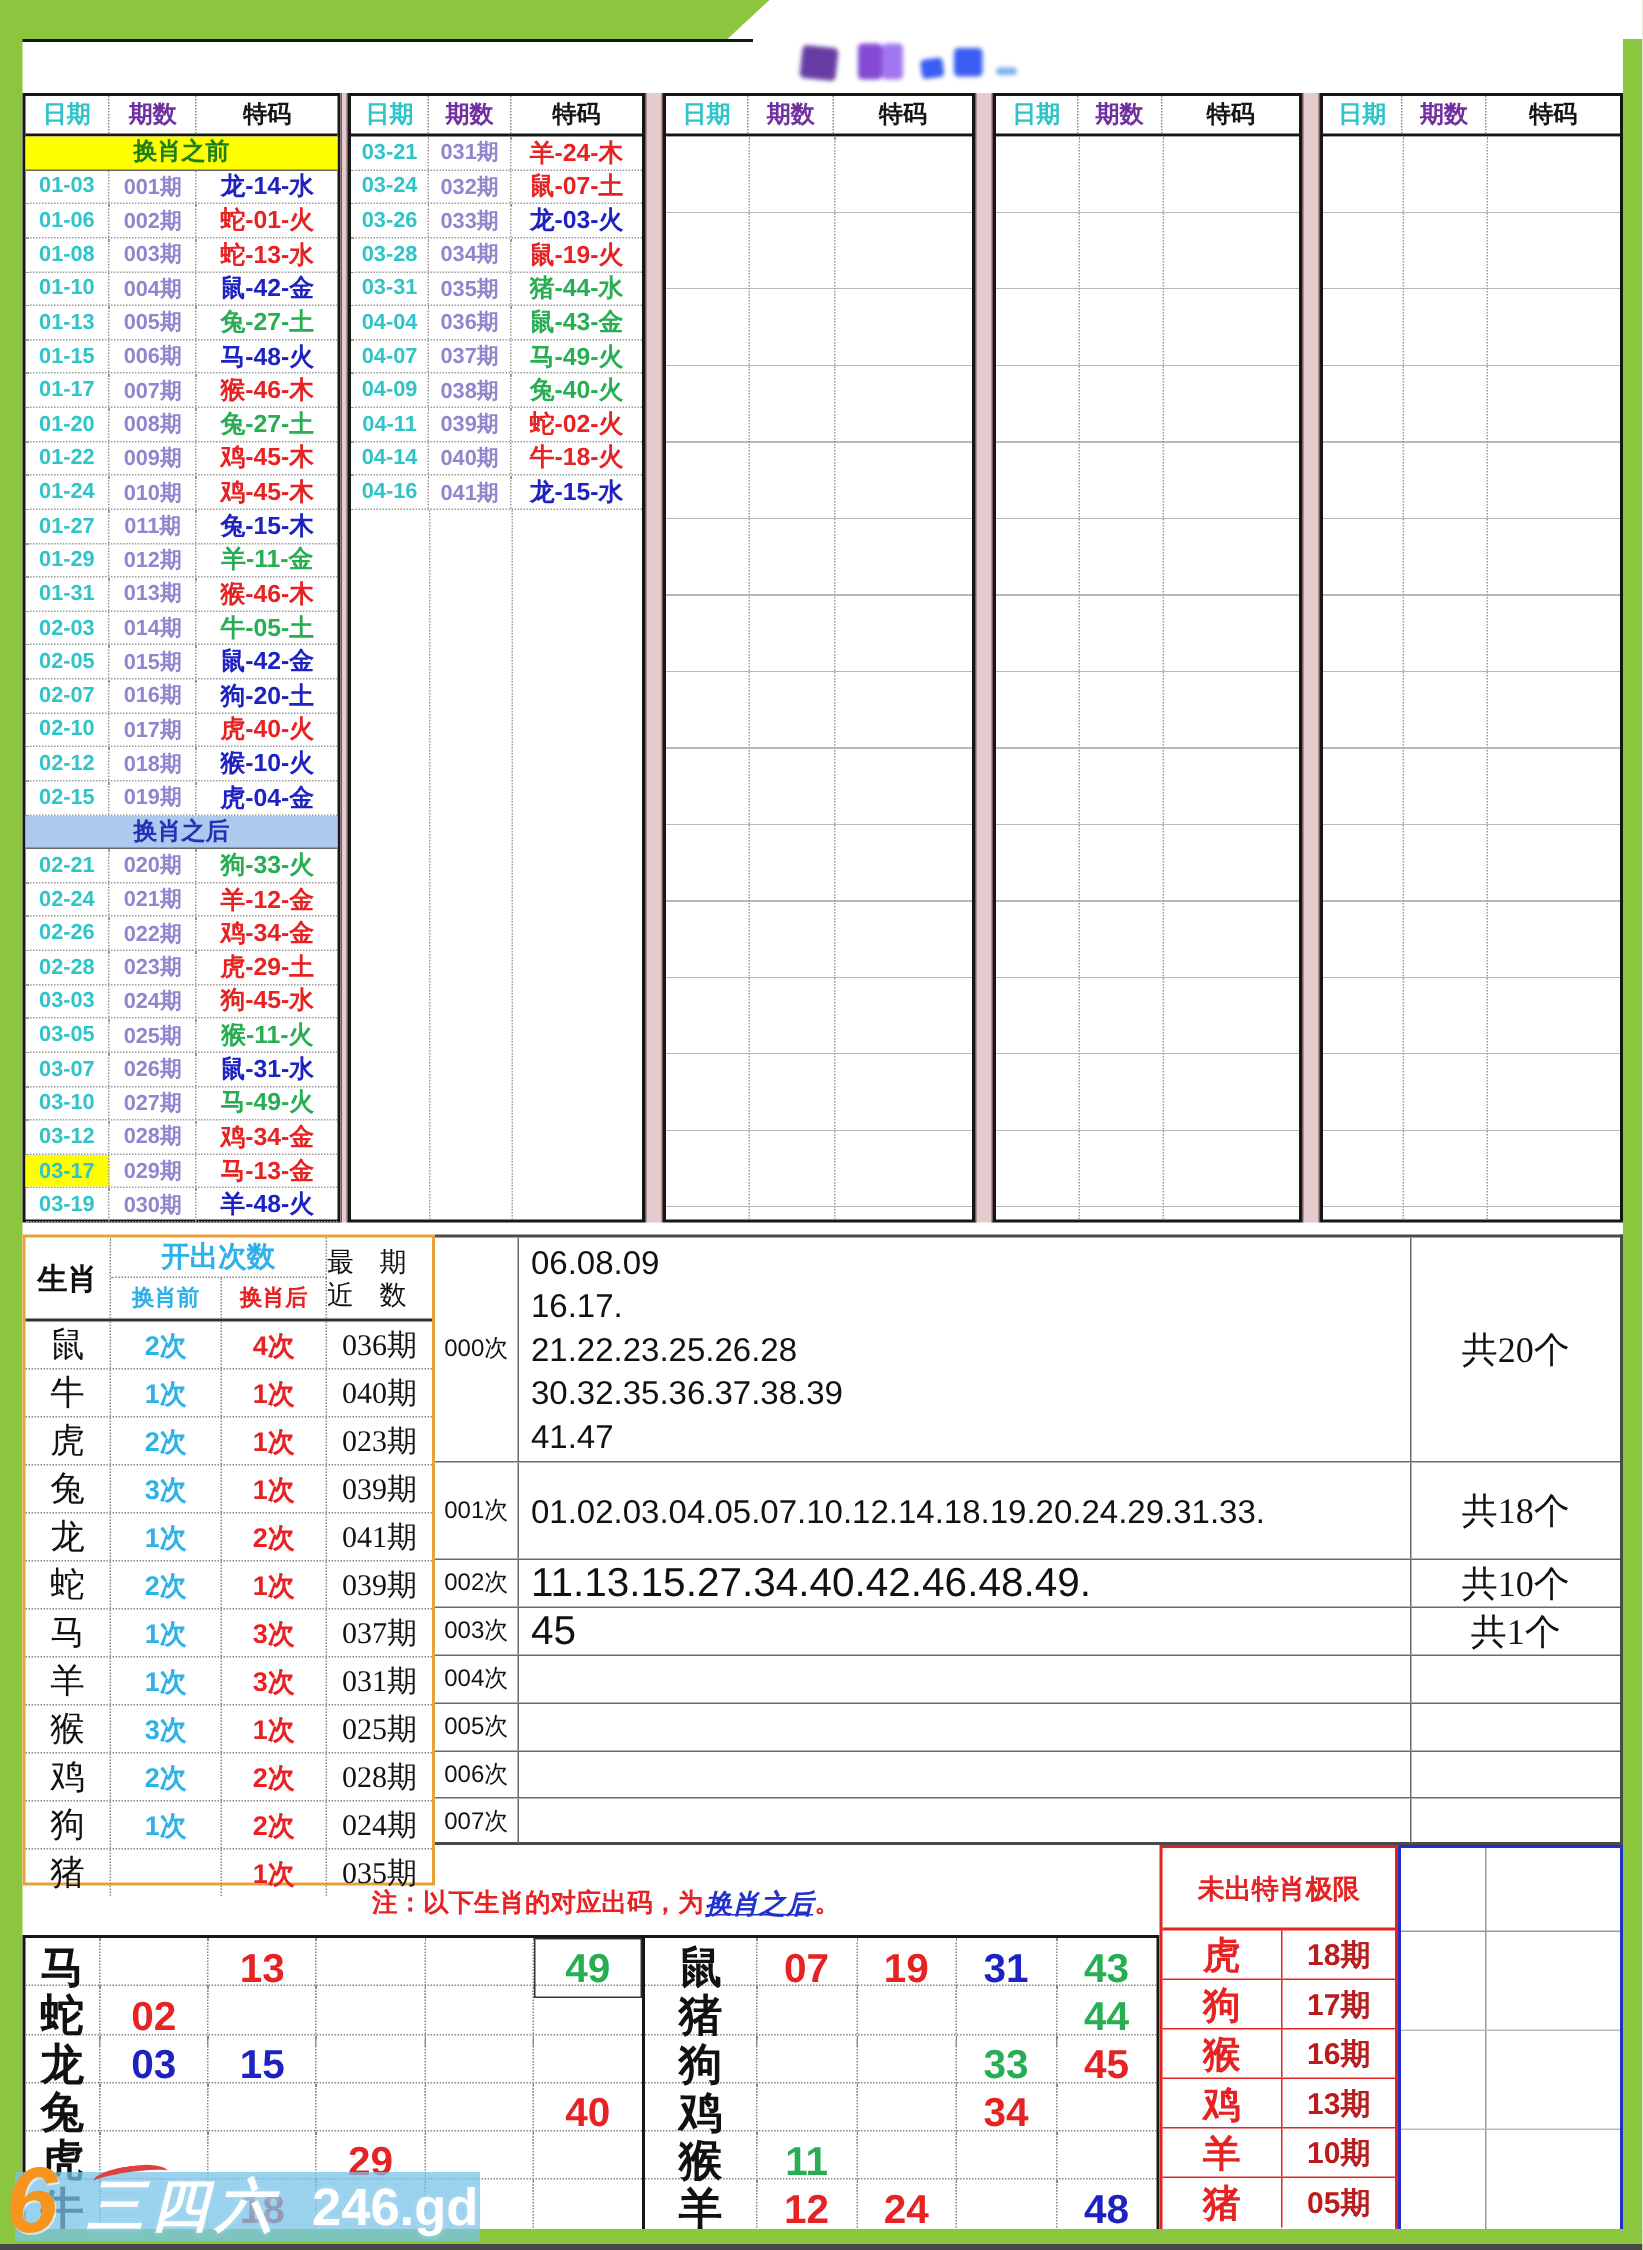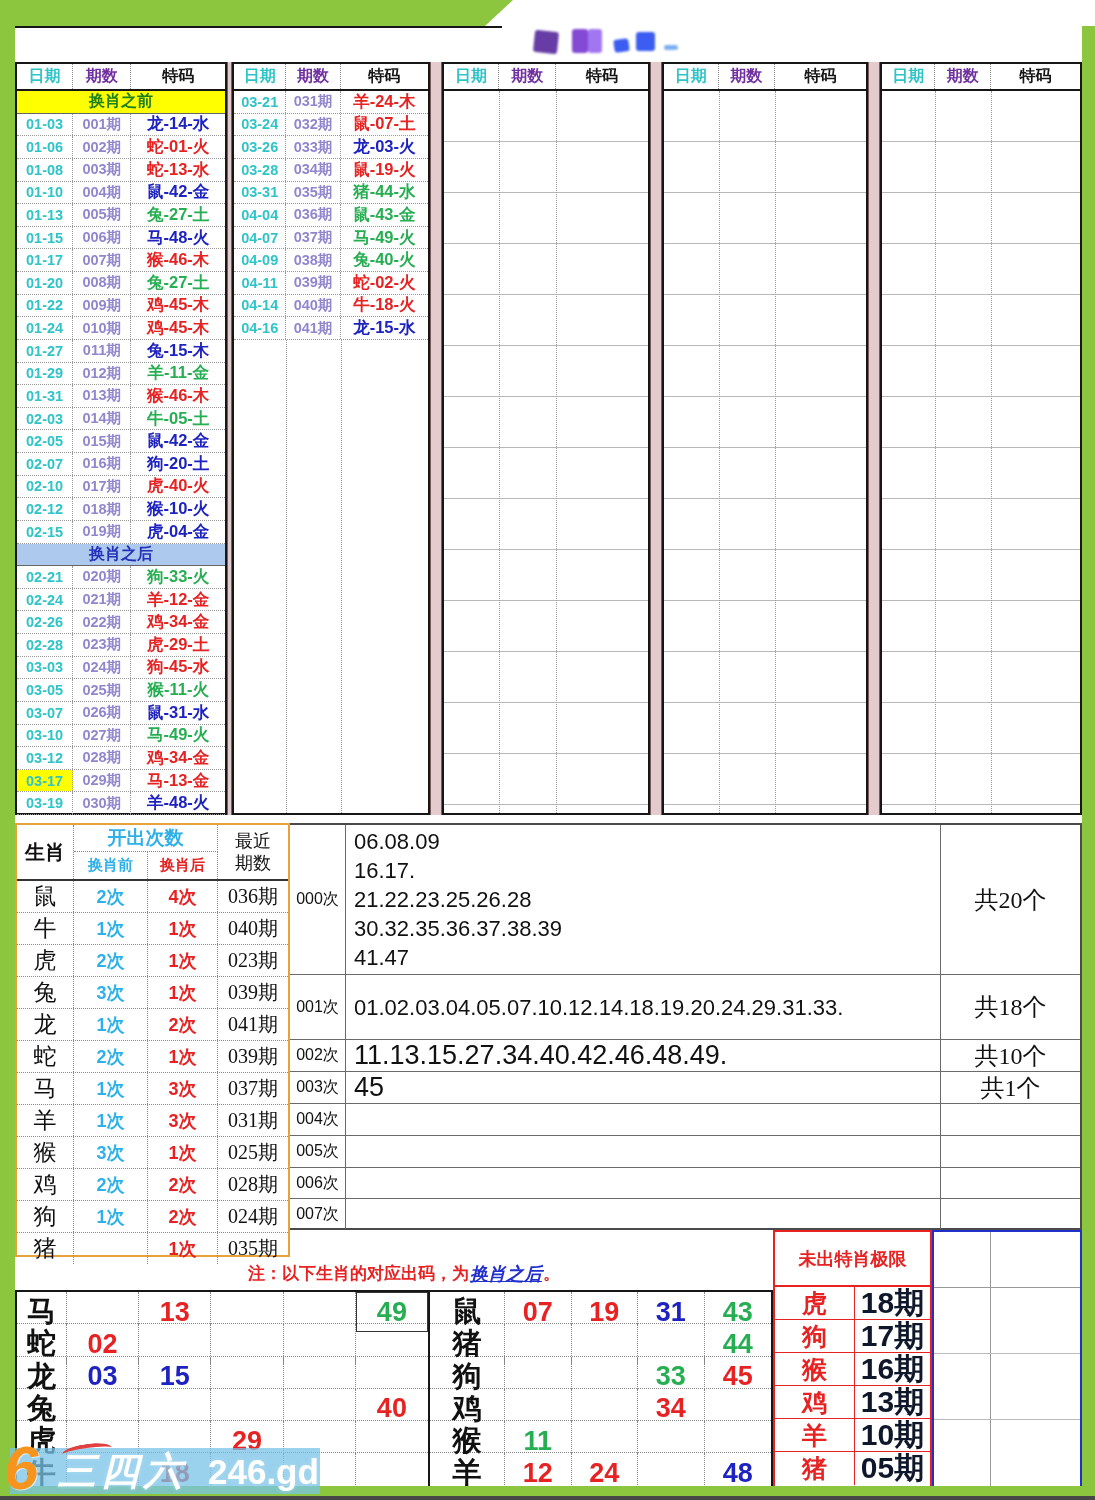--- a/index.html
+++ b/index.html
@@ -56,21 +56,21 @@
   .vl1{left:27%;}.vl2{left:55%;}
 
   
   .stats{left:15px;top:823px;width:275px;height:434px;border:2px solid #E8A23C;background:#fff;}
   .st-head{display:grid;grid-template-columns:57px 74px 70px 1fr;grid-template-rows:27px 27px;border-bottom:2px solid #333;}
   .st-head div{display:flex;align-items:center;justify-content:center;box-sizing:border-box;}
   .h-zodiac{grid-area:1/1/3/2;font-weight:700;font-size:20px;border-right:1px dotted #888;}
   .h-counts{grid-area:1/2/2/4;color:#2FB0E8;font-weight:800;font-size:19px;border-bottom:1px dotted #888;border-right:1px dotted #888;}
   .h-before{grid-area:2/2/3/3;color:#2FB0E8;font-weight:700;font-size:15px;border-right:1px dotted #888;}
   .h-after{grid-area:2/3/3/4;color:#E62222;font-weight:700;font-size:15px;border-right:1px dotted #888;}
-  .h-recent{grid-area:1/4/3/5;flex-direction:column;font-size:18px;line-height:22px;}
+  .h-recent{grid-area:1/4/3/5;flex-direction:row;font-size:18px;line-height:22px;}
   .st-rows{display:grid;grid-template-rows:repeat(12,1fr);height:calc(100% - 58px);}
   .st-row{display:grid;grid-template-columns:57px 74px 70px 1fr;border-bottom:1px dotted #888;box-sizing:border-box;}
   .st-row:last-child{border-bottom:none;}
   .st-row div{display:flex;align-items:center;justify-content:center;box-sizing:border-box;}
   .st-z{font-size:23px;border-right:1px dotted #888;}
   .st-b{color:#2FB0E8;font-weight:800;font-size:18px;border-right:1px dotted #888;}
   .st-a{color:#E62222;font-weight:800;font-size:18px;border-right:1px dotted #888;}
   .st-r{font-family:"Liberation Serif",serif;font-size:20px;}
 
   
@@ -78,21 +78,21 @@
   .cnt-row{display:flex;border-bottom:1px solid #6a6a6a;box-sizing:border-box;}
   .cnt-row:last-child{border-bottom:none;}
   .cnt-label{width:56px;min-width:56px;border-right:1px solid #6a6a6a;display:flex;align-items:center;justify-content:center;font-size:16px;box-sizing:border-box;}
   .cnt-content{flex:1;display:flex;flex-direction:column;justify-content:center;padding-left:8px;box-sizing:border-box;}
   .cnt-line{line-height:29px;font-size:22px;color:#111;white-space:nowrap;}
   .cnt-line.big{font-size:27px;font-weight:500;}
   .cnt-total{width:140px;min-width:140px;border-left:1px solid #6a6a6a;display:flex;align-items:center;justify-content:center;
              font-family:"Liberation Serif",serif;font-size:24px;box-sizing:border-box;}
 
   
-  .note{left:15px;top:1257px;width:545px;height:33px;display:flex;align-items:center;justify-content:flex-end;
+  .note{left:15px;top:1257px;width:545px;height:33px;display:flex;align-items:flex-start;justify-content:flex-end;
         font-size:17px;font-weight:700;color:#E62222;}
   .note .hl2{color:#2230CC;font-style:italic;text-decoration:underline;font-size:18px;margin:0 1px;}
 
   
   .bl{left:15px;top:1290px;width:415px;height:198px;border:2px solid #161616;background:#fff;}
   .br{left:430px;top:1290px;width:343px;height:198px;border:2px solid #161616;border-left:none;background:#fff;}
   .b-row{display:grid;height:32.3px;border-bottom:1px dotted #888;box-sizing:border-box;}
   .b-row:last-child{border-bottom:none;}
   .bl .b-row{grid-template-columns:50px repeat(5,1fr);}
   .br .b-row{grid-template-columns:75px repeat(4,1fr);}
@@ -102,21 +102,21 @@
   .bn.box{border:1.5px solid #333;}
 
   
   .limit{left:773px;top:1230px;width:159px;height:258px;border:2.5px solid #E62222;background:#fff;}
   .lim-head{height:55px;display:flex;align-items:center;justify-content:center;color:#E62222;font-weight:700;
             font-size:18px;border-bottom:2px solid #E62222;box-sizing:border-box;}
   .lim-row{display:flex;height:33px;border-bottom:1.5px solid #E62222;box-sizing:border-box;}
   .lim-row:last-child{border-bottom:none;}
   .lim-z{width:80px;border-right:1.5px solid #E62222;display:flex;align-items:center;justify-content:center;
          color:#E62222;font-size:25px;font-weight:700;box-sizing:border-box;}
-  .lim-p{flex:1;display:flex;align-items:center;justify-content:center;color:#0f172a;font-size:30px;font-weight:700;}
+  .lim-p{flex:1;display:flex;align-items:center;justify-content:center;color:#b91c1c;font-size:20px;font-weight:700;}
 
   
   .bluebox{left:932px;top:1230px;width:150px;height:258px;border:2.5px solid #2030C8;background:#fff;}
   .bb-v{position:absolute;left:56px;top:0;bottom:0;border-left:1px solid #999;}
   .bb-h{position:absolute;left:0;right:0;border-top:1px solid #999;}
 
   
   .wm-band{left:10px;top:1448px;width:310px;height:46px;background:rgba(120,195,232,0.75);z-index:40;}
   .wm-six{left:4px;top:1438px;z-index:41;font-size:62px;font-weight:900;font-style:italic;color:#F7941D;
           text-shadow:1px 1px 0 rgba(255,255,255,.6);line-height:60px;}

